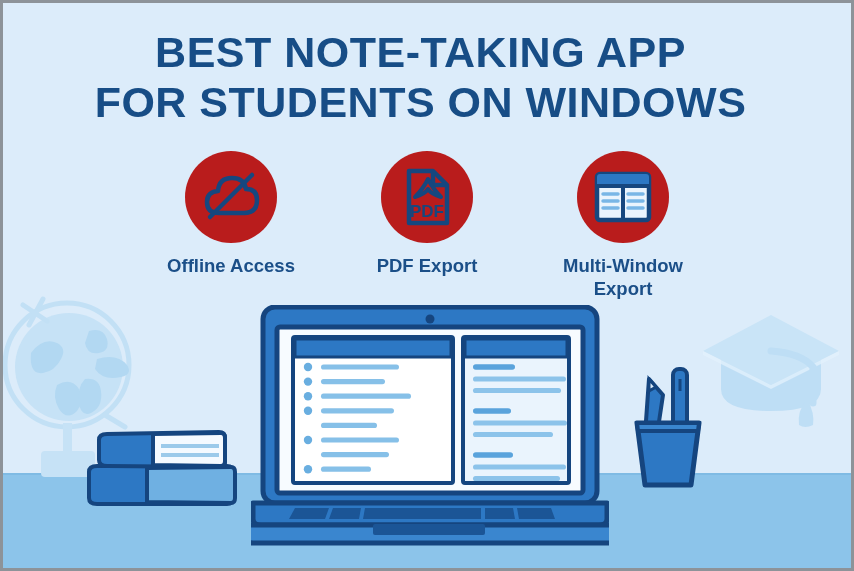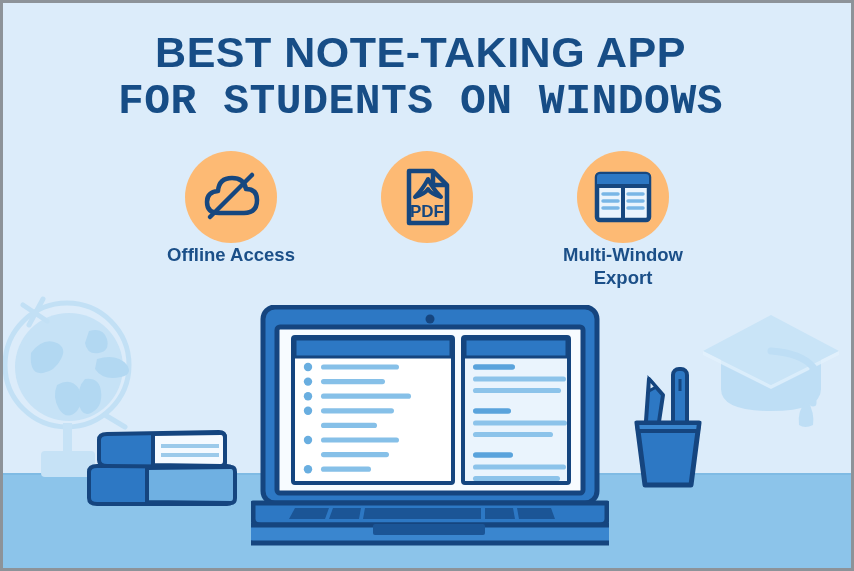--- a/index.html
+++ b/index.html
@@ -33,36 +33,37 @@
   
   .title {
     position:absolute; left:0; right:13px; top:24px;
     text-align:center;
     color:#174d86;
     font-weight:bold;
     font-size:43px;
     line-height:50px;
     letter-spacing:0.5px;
   }
-  .title .l2 { display:block;font-family:Liberation Mono, monospace; }
+  .title .l2 { display:block; }
 
   
   .features {
     position:absolute; left:0; right:0; top:148px;
     display:flex; justify-content:center; align-items:flex-start;
     gap:58px;
   }
   .feature { width:138px; text-align:center; }
   .fcircle {
     width:92px; height:92px; border-radius:50%;
-    background:#fdba74;
+    background:#b91c1c;
     margin:0 auto;
     display:flex; align-items:center; justify-content:center;
   }
   .flabel {
+    margin-top:11px;
     color:#1b4f88;
     font-size:18.5px;
     font-weight:bold;
     line-height:23px;
   }
 
   
   .globe { position:absolute; left:-2px; top:272px; width:140px; height:215px; }
 
   
@@ -240,20 +241,21 @@
     <div class="feature">
       <div class="fcircle">
         <svg width="52" height="60" viewBox="0 0 52 60">
           <path d="M8 4 L32 4 L46 18 L46 56 L8 56 Z" fill="none" stroke="#16477f" stroke-width="4.5" stroke-linejoin="round"></path>
           <path d="M32 4 L32 18 L46 18" fill="none" stroke="#16477f" stroke-width="4.5" stroke-linejoin="round"></path>
 
           <path d="M27 12 q-5 10 -13 18 q10 -3 13 -8 q3 5 13 8 q-8 -8 -13 -18 z" fill="none" stroke="#16477f" stroke-width="4" stroke-linejoin="round"></path>
           <text x="26" y="50" text-anchor="middle" font-family="Liberation Sans, sans-serif" font-size="17" font-weight="bold" fill="#16477f">PDF</text>
         </svg>
       </div>
+      <div class="flabel">PDF Export</div>
     </div>
 
 
     <div class="feature">
       <div class="fcircle">
         <svg width="60" height="54" viewBox="0 0 60 54">
           <rect x="4" y="4" width="52" height="46" rx="3" fill="#eaf4fd" stroke="#16477f" stroke-width="4.5"></rect>
           <path d="M4 7 q0 -3 3 -3 L53 4 q3 0 3 3 L56 16 L4 16 Z" fill="#2d78c4"></path>
           <line x1="4" y1="16" x2="56" y2="16" stroke="#16477f" stroke-width="4"></line>
           <line x1="30" y1="16" x2="30" y2="50" stroke="#16477f" stroke-width="4"></line>

